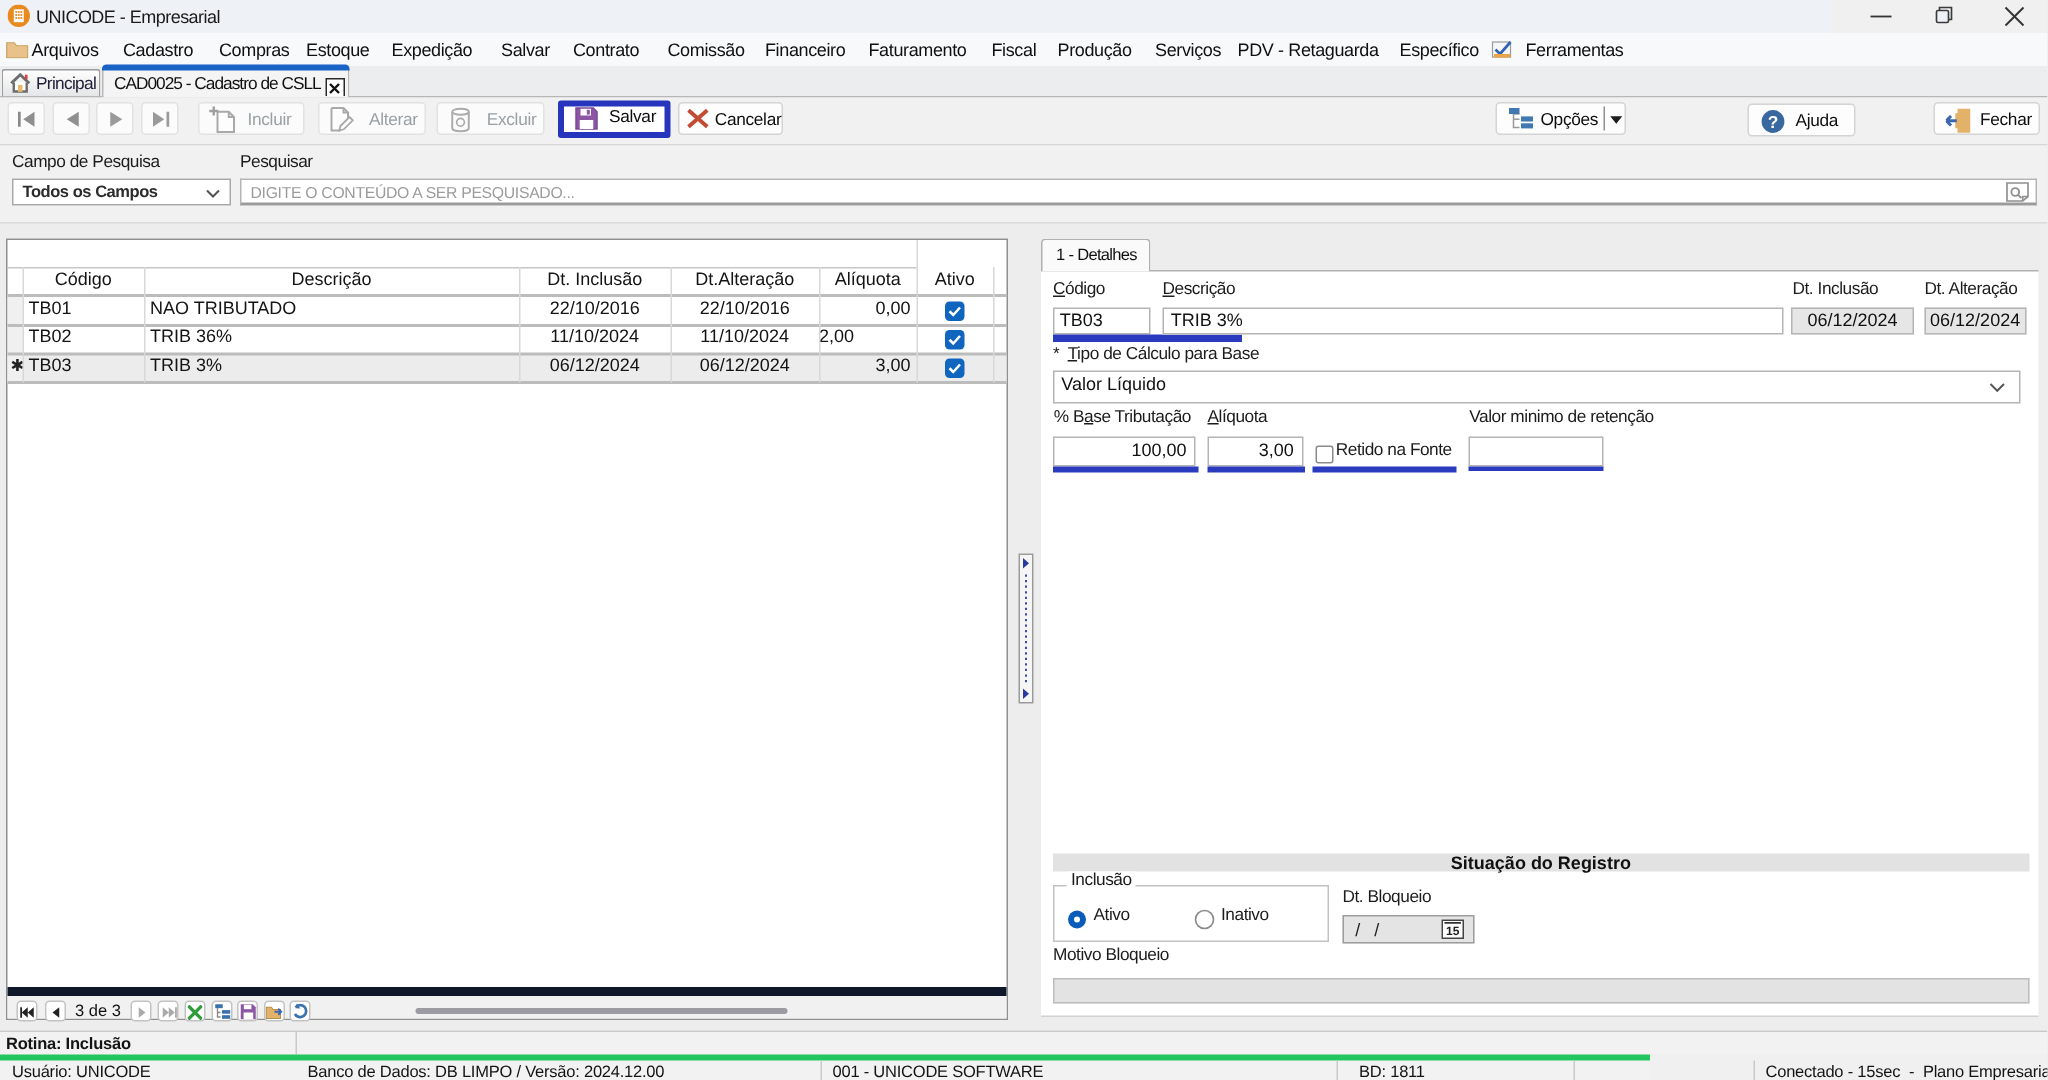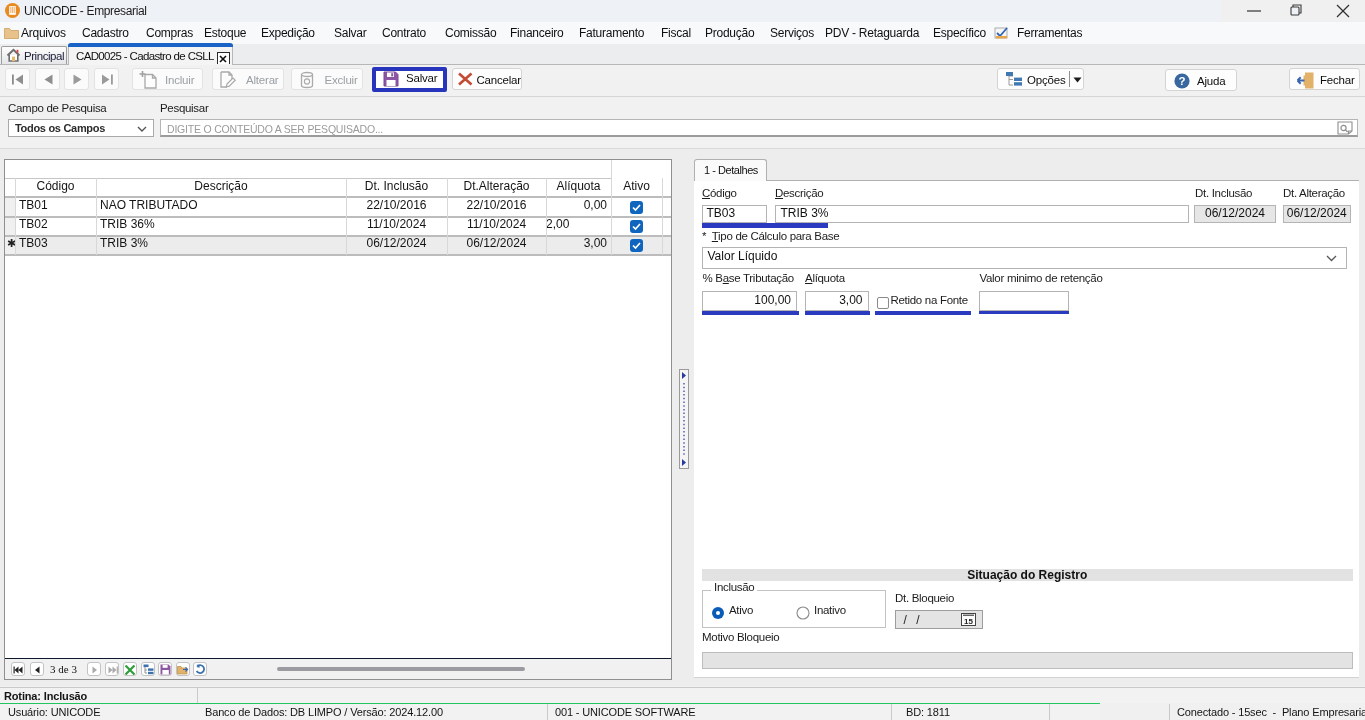--- a/index.html
+++ b/index.html
@@ -35,34 +35,34 @@
 #inp-pesq { left:160px; top:22px; width:1198px; height:18px; background:#fff; border:1px solid #b5b5b5; border-bottom:2px solid #9b9b9b; }
 
 #content { left:0; top:148px; width:1365px; height:538px; background:#ededee; border-top:1px solid #dadada; }
 
 #grid { position:absolute; left:4px; top:10px; width:668px; height:521px; background:#fff; border:1px solid #8f8f8f; }
 .gl { position:absolute; background:#d8d8d8; width:1px; }
 .ghl { position:absolute; background:#bcbcbc; height:2px; left:0; width:666px; }
 .gcell { position:absolute; font-size:12px; color:#141414; white-space:nowrap; }
 .gchk { position:absolute; width:13px; height:13px; background:#1065bf; border-radius:3px; }
 
-#pager { position:absolute; left:0px; top:498px; width:666px; height:21px; background:#f1f1f1; border-top:1px solid #0f172a;font-family:Liberation Serif, serif; }
+#pager { position:absolute; left:0px; top:498px; width:666px; height:21px; background:#f1f1f1; border-top:6px solid #0f172a; }
 .pbtn { position:absolute; top:3px; width:14px; height:14px; background:#fff; border:1px solid #c3c3c3; border-radius:3px; }
 
 #splitter { position:absolute; left:679px; top:220px; width:10px; height:100px; background:#f5f5f5; border:1px solid #9a9a9a; }
 
 #rtab { position:absolute; left:694px; top:9.5px; width:73px; height:21px; background:#fafafa; border:1px solid #b0b0b0; border-bottom:none; border-radius:3px 3px 0 0; font-size:12px; color:#111; }
 #rpanel { position:absolute; left:693.5px; top:30.5px; width:665px; height:498.5px; background:#fff; border-top:1px solid #b0b0b0; border-bottom:1px solid #d2d2d2; }
 .flabel { position:absolute; font-size:11.5px; letter-spacing:-0.3px; color:#1c1c1c; white-space:nowrap; }
 .finput { position:absolute; background:#fff; border:1px solid #b4b4b4; font-size:12px; color:#111; }
 .fgrey { position:absolute; background:#e6e6e6; border:1px solid #b4b4b4; font-size:12px; color:#111; }
 .bluebar { position:absolute; background:#2a3bc0; height:4px; }
 
 #status1 { left:0; top:687px; width:1365px; height:16px; background:#f2f2f2; border-top:1px solid #c9c9c9; }
-#status2 { left:0; top:703px; width:1100px; height:17px; background:#f2f2f2; border-top:1px solid #22c55e; }
+#status2 { left:0; top:703px; width:1100px; height:17px; background:#f2f2f2; border-top:4px solid #22c55e; }
 .st { position:absolute; font-size:11px; letter-spacing:-0.15px; color:#141414; white-space:nowrap; top:2px; }
 .sdiv { position:absolute; width:1px; height:100%; background:#c9c9c9; top:0; }
 </style>
 </head>
 <body>
 <div class="abs" id="titlebar">
   <svg class="abs" style="left:5px;top:3px" width="15" height="15" viewBox="0 0 15 15">
     <circle cx="7.5" cy="7.5" r="7.5" fill="#e88a20"></circle>
     <rect x="4.2" y="3.2" width="6.6" height="8.6" fill="#fff"></rect>
     <g fill="#e88a20">

